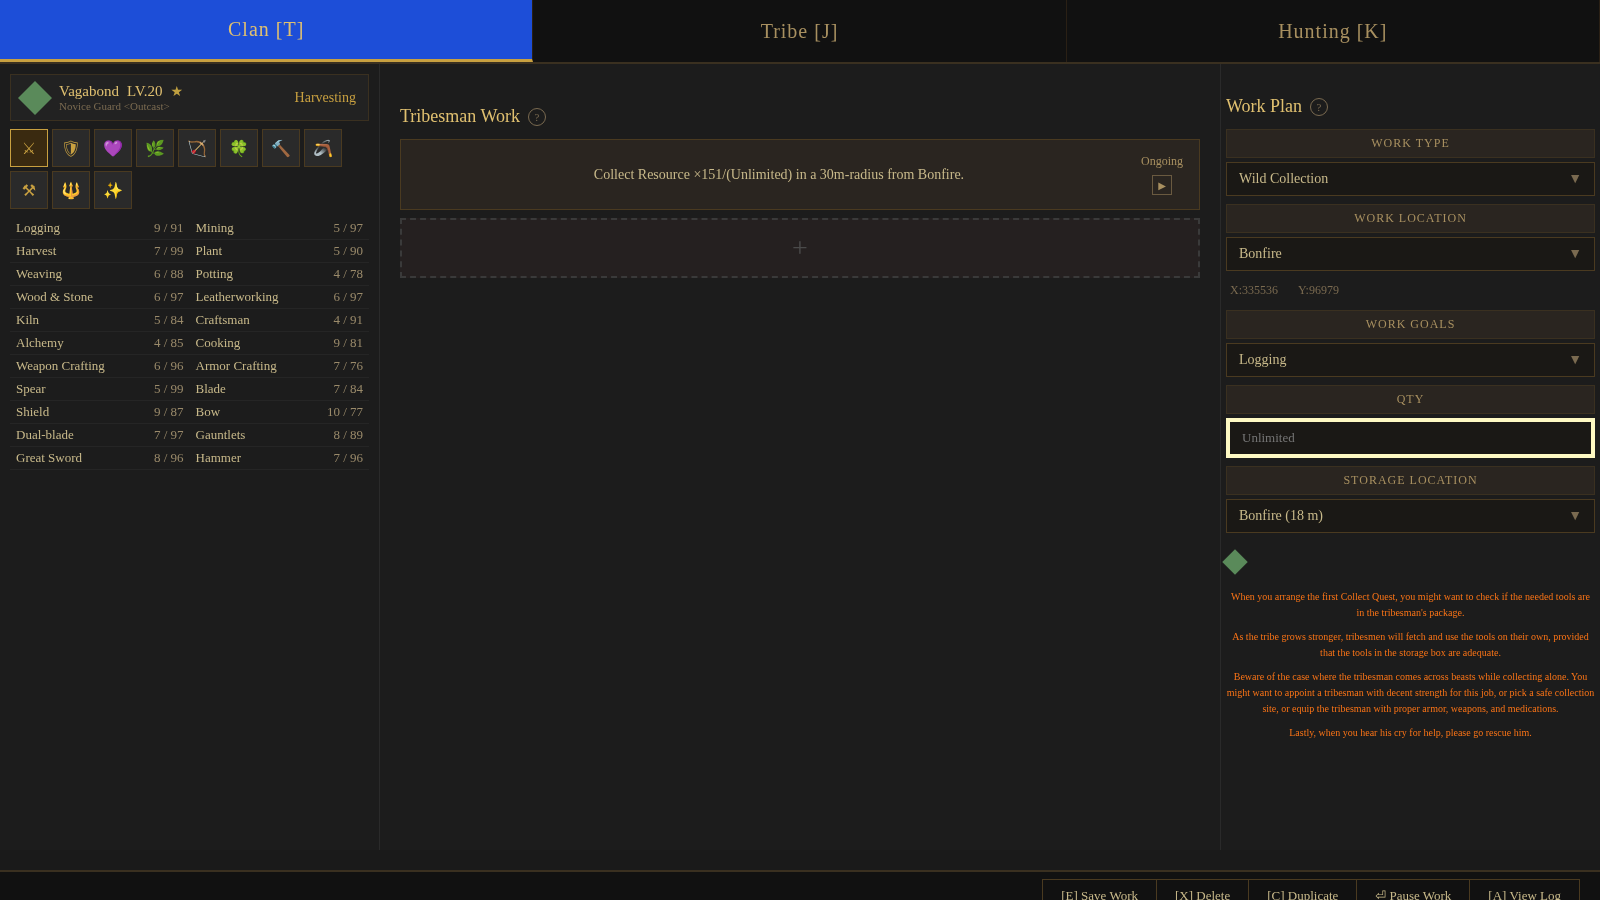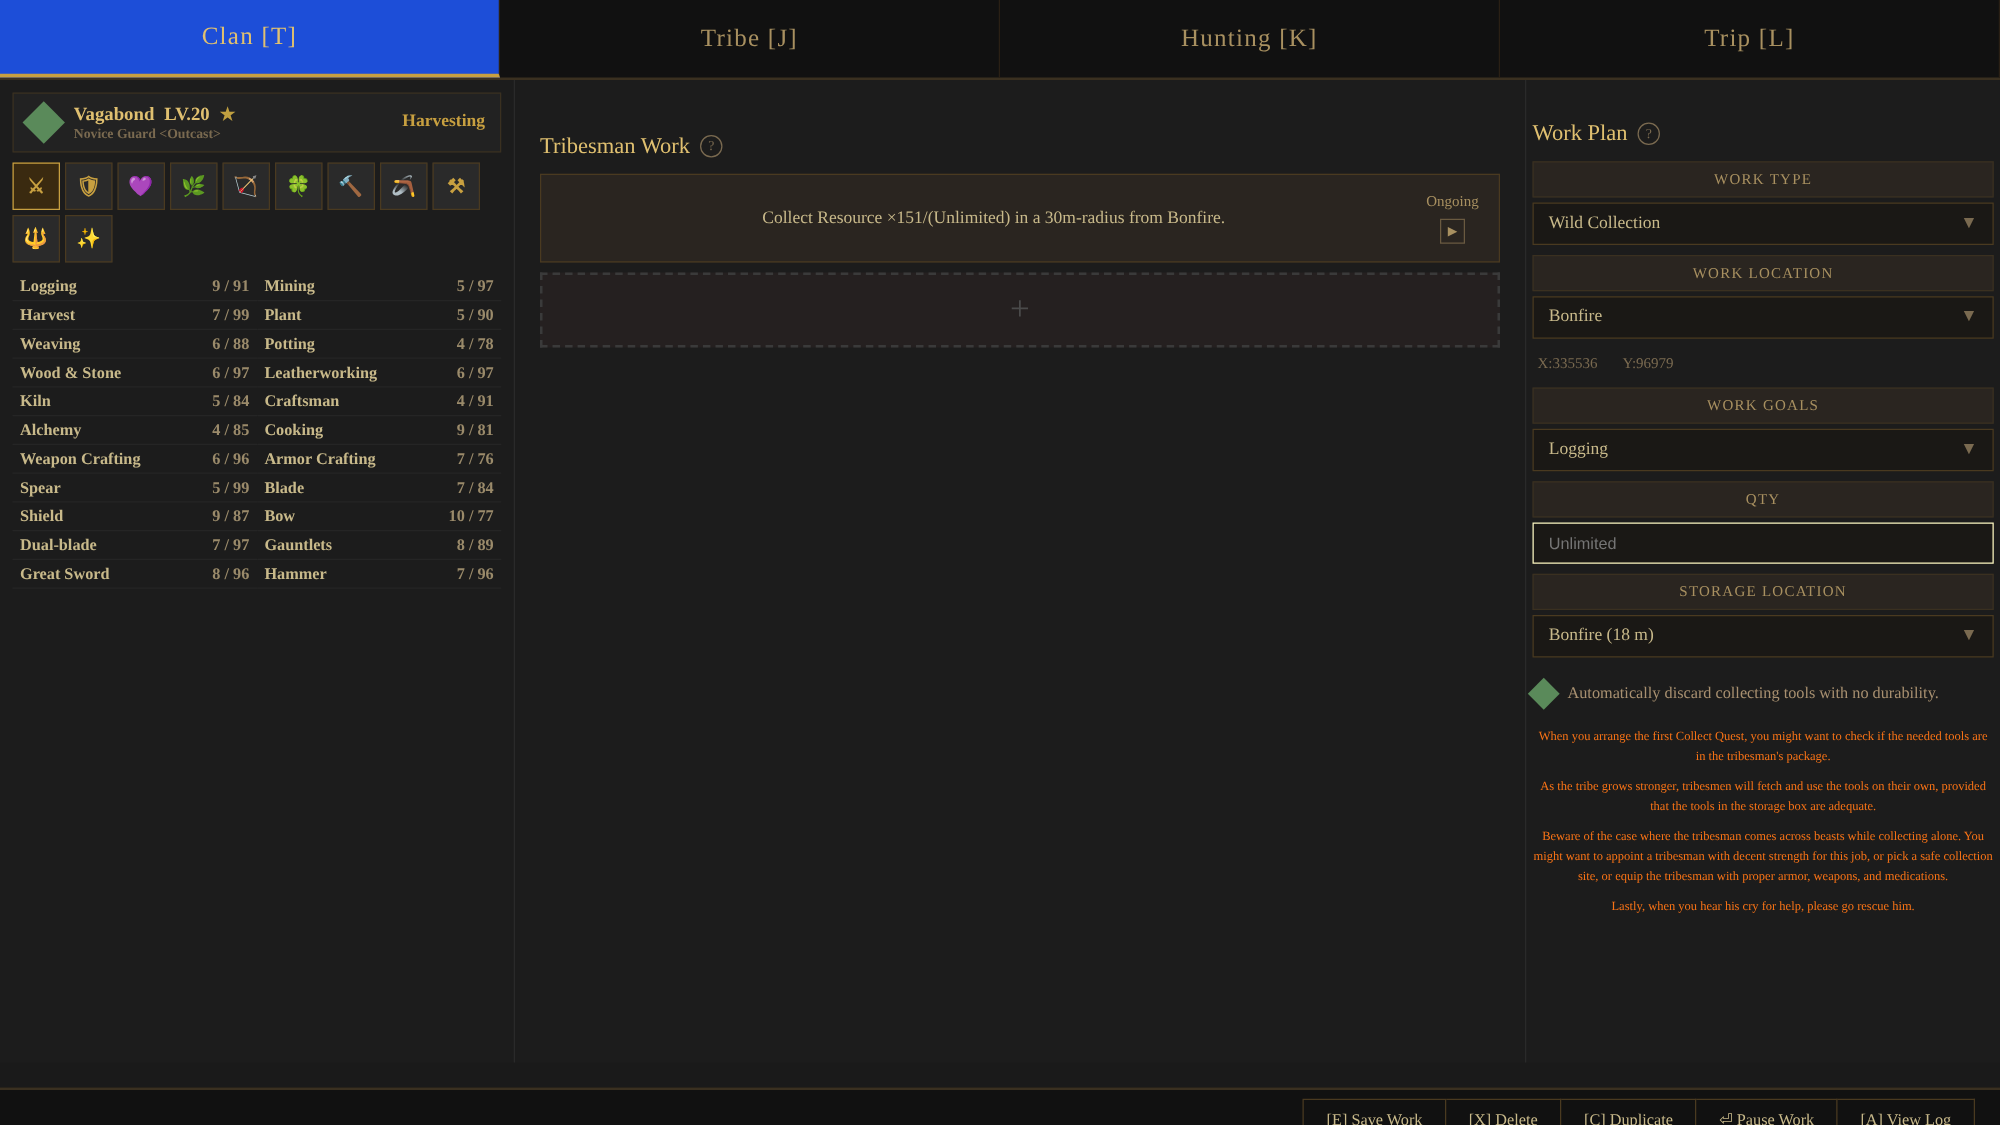--- a/index.html
+++ b/index.html
@@ -40,26 +40,25 @@
     }
 
     
     .main-content {
       display: flex;
       height: calc(900px - 64px - 50px);
     }
 
     
     .left-panel {
-      width: 412px;
+      width: 380px;
       background: #1c1c1c;
       border-right: 1px solid #2a2a2a;
       padding: 10px;
       flex-shrink: 0;
-      font-weight: bold;
     }
 
     
     .char-header {
       display: flex;
       align-items: center;
       background: #222;
       border: 1px solid #3a3020;
       padding: 8px 12px;
       margin-bottom: 8px;
@@ -249,27 +248,27 @@
       display: flex;
       gap: 20px;
       padding: 4px 4px;
       font-size: 12px;
       color: #7a6a50;
       margin-bottom: 8px;
     }
 
     .text-input {
       background: #1a1815;
-      border: 1px solid #fef9c3;
+      border: 4px solid #fef9c3;
       padding: 8px 12px;
       font-size: 13px;
       color: #5a5040;
       width: 100%;
       margin-bottom: 8px;
-      font-family: Liberation Sans, sans-serif;
+      font-family: Liberation Serif, serif;
       outline: none;
     }
 
     .storage-note {
       display: flex;
       align-items: flex-start;
       gap: 10px;
       padding: 10px 0;
       margin-bottom: 8px;
     }
@@ -325,23 +324,20 @@
 
 <div class="top-nav">
   <div class="nav-tab active">
     <span>Clan [T]</span>
   </div>
   <div class="nav-tab">
     <span>Tribe [J]</span>
   </div>
   <div class="nav-tab">
     <span>Hunting [K]</span>
-  </div>
-  <div class="nav-tab">
-    <span>Trip [L]</span>
   </div>
 </div>
 
 <div class="main-content">
 
   <div class="left-panel">
 
     <div class="char-header">
       <div class="char-diamond"></div>
       <div class="char-info">
@@ -513,21 +509,20 @@
     <input class="text-input" type="text" placeholder="Unlimited" style="">
 
     <div class="section-label">Storage Location</div>
     <div class="dropdown-field">
       <span>Bonfire (18 m)</span>
       <span class="dropdown-arrow">▼</span>
     </div>
 
     <div class="storage-note">
       <div class="storage-diamond"></div>
-      <span class="storage-text">Automatically discard collecting tools with no durability.</span>
     </div>
 
     <div class="info-text" id="info-paragraphs">
     <p>When you arrange the first Collect Quest, you might want to check if the needed tools are in the tribesman's package.</p>
         <p>As the tribe grows stronger, tribesmen will fetch and use the tools on their own, provided that the tools in the storage box are adequate.</p>
         <p>Beware of the case where the tribesman comes across beasts while collecting alone. You might want to appoint a tribesman with decent strength for this job, or pick a safe collection site, or equip the tribesman with proper armor, weapons, and medications.</p>
         <p>Lastly, when you hear his cry for help, please go rescue him.</p>
       </div>
   </div>
 

